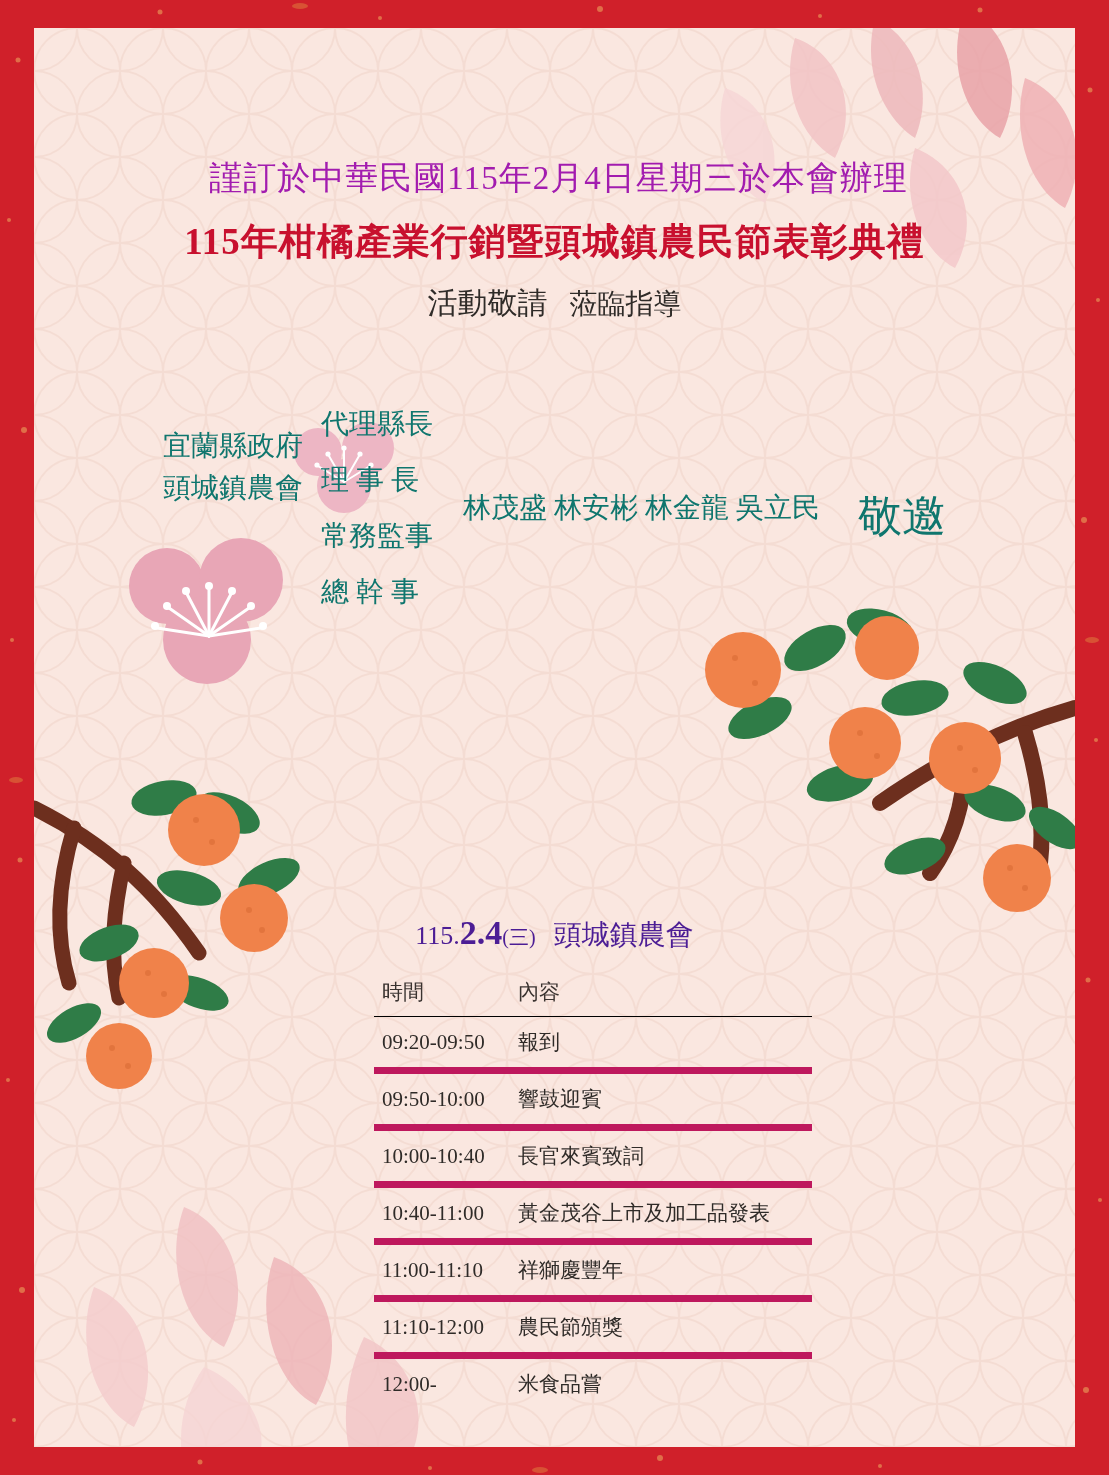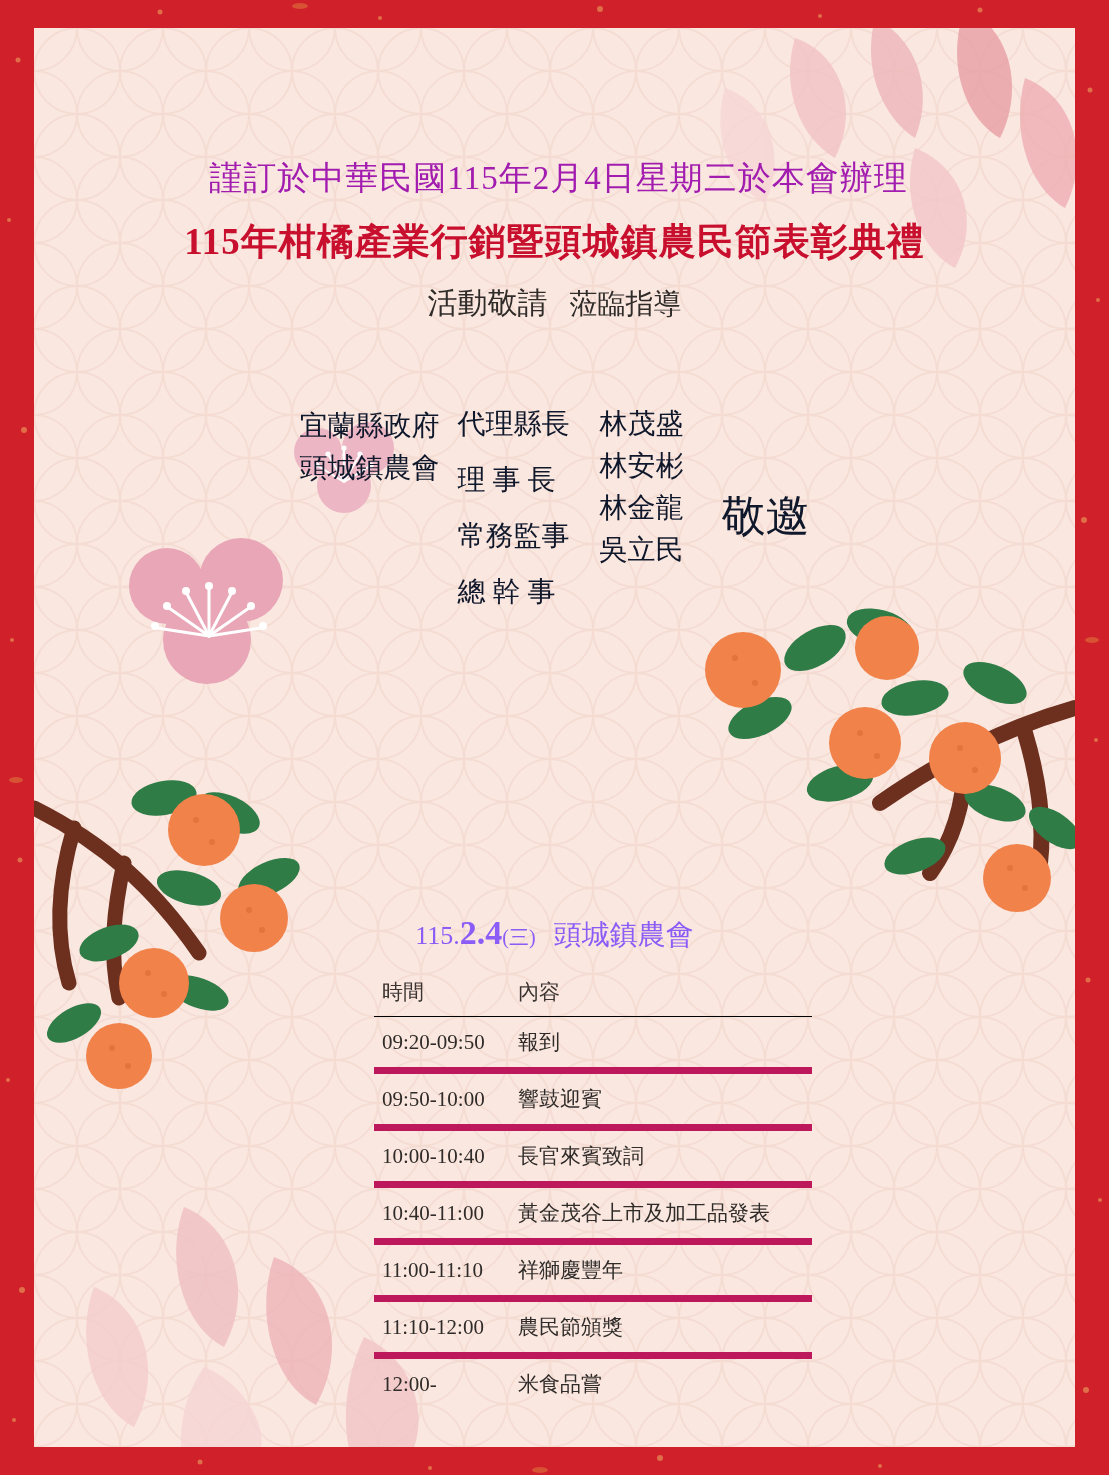--- a/index.html
+++ b/index.html
@@ -81,22 +81,23 @@
   .hosts {
     position: absolute;
     top: 378px;
     left: 0;
     right: 0;
     display: flex;
     justify-content: center;
   }
   .hosts-inner {
     display: flex;
+    align-items: center;
     font-family: "Liberation Serif", serif;
-    color: #0f172a;
+    color: #0f766e;
     font-size: 28px;
   }
   .hosts-orgs {
     display: flex;
     flex-direction: column;
     gap: 7px;
     line-height: 1.25;
     padding-top: 2px;
   }
   .hosts-orgs .blank { visibility: hidden; }
@@ -107,21 +108,21 @@
     margin-left: 18px;
     line-height: 1.25;
   }
   .hosts-titles div {
     display: flex;
     justify-content: space-between;
     width: 120px;
   }
   .hosts-names {
     display: flex;
-    flex-direction: column;
+    flex-direction: row;
     gap: 7px;
     margin-left: 22px;
     line-height: 1.25;
   }
   .hosts-invite {
     margin-left: 38px;
     font-size: 44px;
     align-self: center;
     padding-top: 18px;
   }
@@ -136,21 +137,21 @@
     font-family: "Liberation Serif", serif;
     font-size: 31px;
     letter-spacing: 10px;
     font-weight: bold;
   }
   .agenda-date {
     position: absolute;
     top: 886px;
     left: 0; right: 0;
     text-align: center;
-    color: #8b5cf6;
+    color: #4c1d95;
     font-family: "Liberation Serif", serif;
     font-size: 26px;
   }
   .agenda-date .dnum {
     font-size: 34px;
     font-weight: bold;
   }
   .agenda-date .dpar { font-size: 20px; }
   .agenda-date .place {
     margin-left: 18px;

